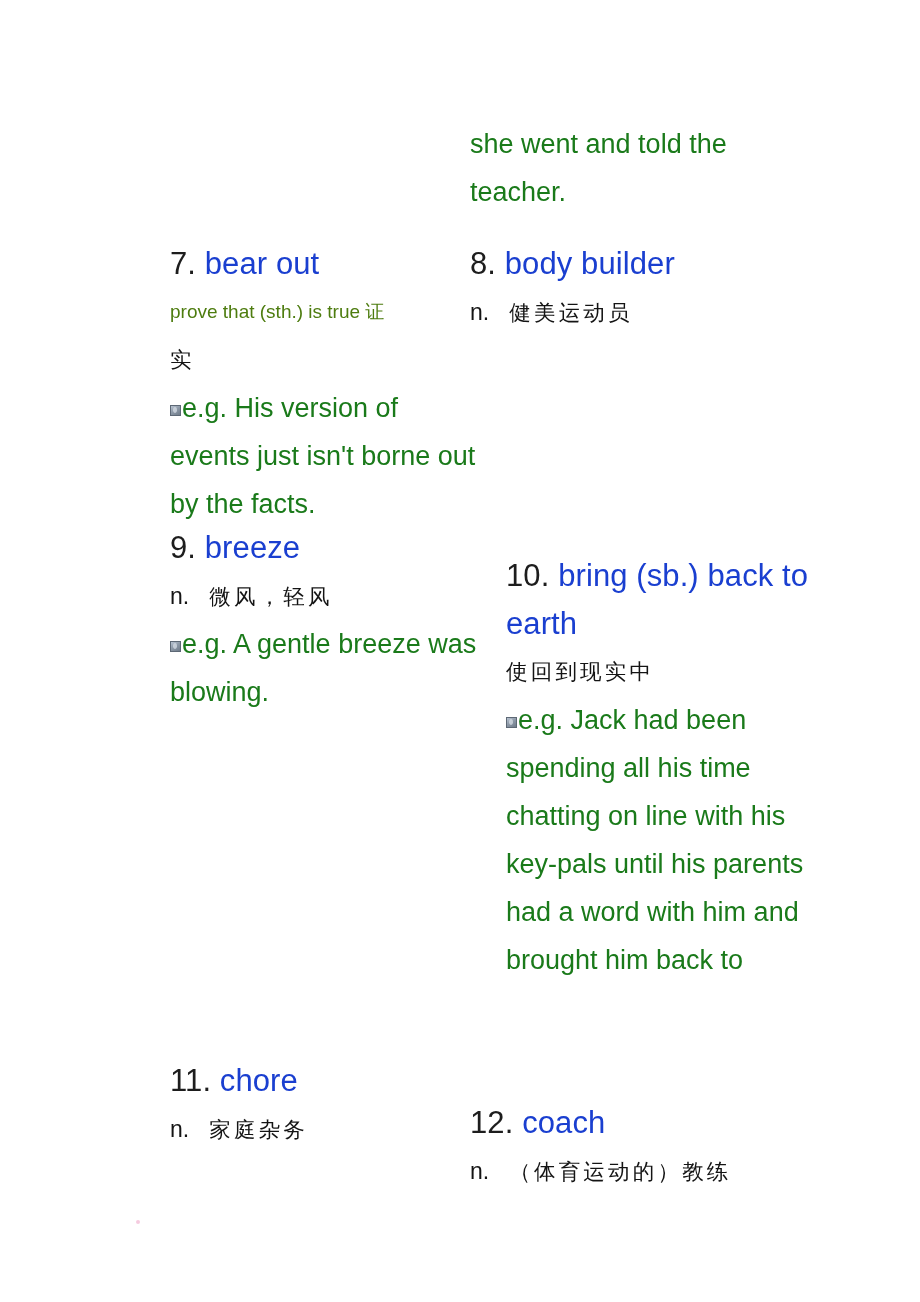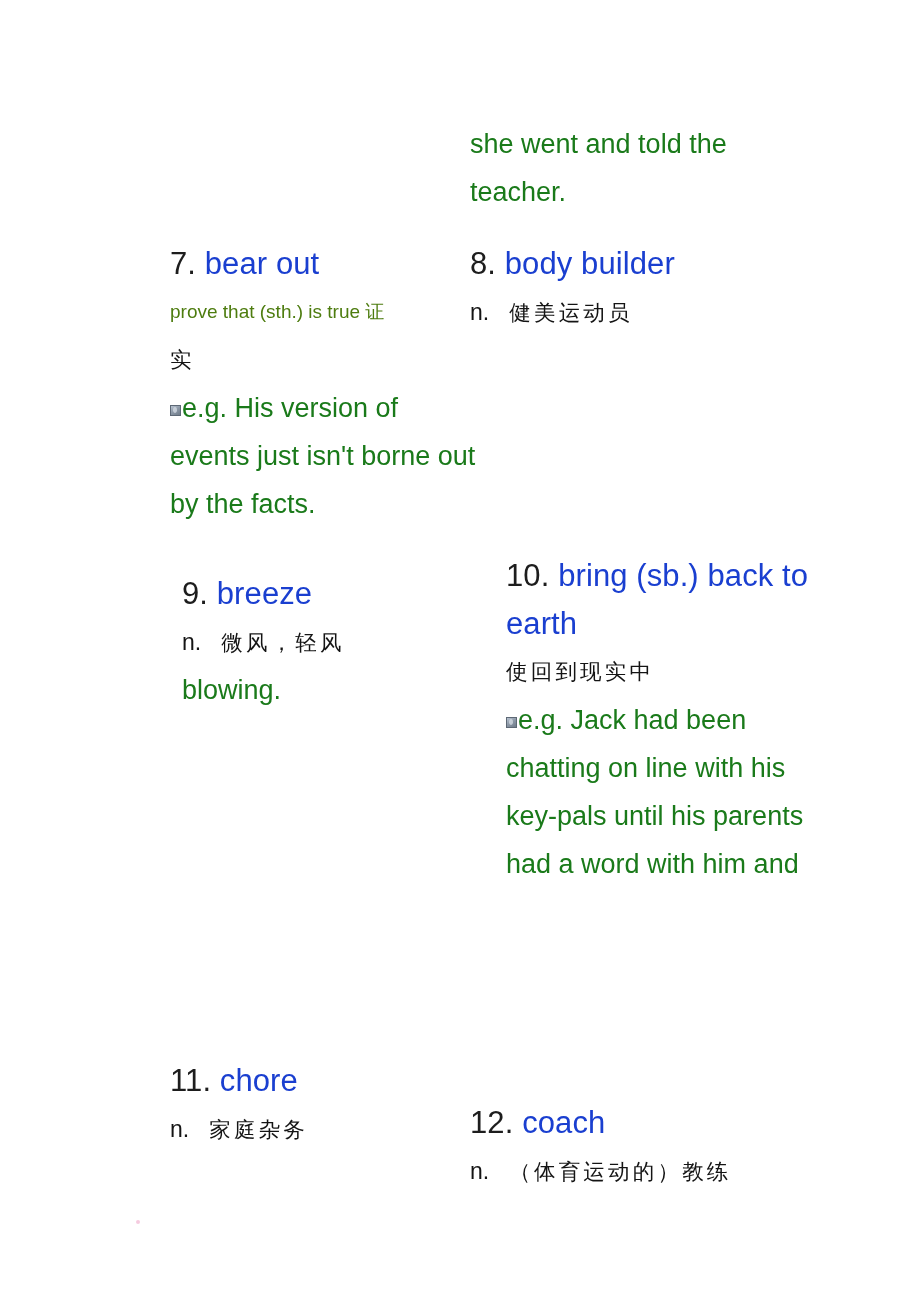--- a/index.html
+++ b/index.html
@@ -131,26 +131,29 @@
       </div>
       <div class="line def-en">prove that (sth.) is true  证</div>
       <div class="line def-cn">实</div>
       <div class="line eg">
         <span class="eg-icon"></span><span>e.g. His version of</span>
       </div>
       <div class="line eg">events just isn't borne out</div>
       <div class="line eg">by the facts.</div>
     </div>
 
-    <div class="blk" style="top:570px;margin-left:12px;">
+    <div class="blk" style="top:524px;">
       <div class="line headword-line">
         <span class="num">9.</span>
         <span class="word">breeze</span>
       </div>
       <div class="line def-cn"><span class="pos">n.</span><span>&nbsp;&nbsp;微风，轻风</span></div>
+      <div class="line eg">
+        <span class="eg-icon"></span><span>e.g. A gentle breeze was</span>
+      </div>
       <div class="line eg">blowing.</div>
     </div>
 
     <div class="blk" style="top:1057px;">
       <div class="line headword-line">
         <span class="num">11.</span>
         <span class="word">chore</span>
       </div>
       <div class="line def-cn"><span class="pos">n.</span><span>&nbsp;&nbsp;家庭杂务</span></div>
     </div>
@@ -177,23 +180,25 @@
         <span class="num">10.</span>
         <span class="word">bring (sb.) back to</span>
       </div>
       <div class="line headword-line">
         <span class="word">earth</span>
       </div>
       <div class="line def-cn">使回到现实中</div>
       <div class="line eg">
         <span class="eg-icon"></span><span>e.g. Jack had been</span>
       </div>
+      <div class="line eg">spending all his time</div>
       <div class="line eg">chatting on line with his</div>
       <div class="line eg">key-pals until his parents</div>
       <div class="line eg">had a word with him and</div>
+      <div class="line eg">brought him back to</div>
     </div>
 
     <div class="blk" style="top:1099px;">
       <div class="line headword-line">
         <span class="num">12.</span>
         <span class="word">coach</span>
       </div>
       <div class="line def-cn"><span class="pos">n.</span><span>&nbsp;&nbsp;（体育运动的）教练</span></div>
     </div>
 

